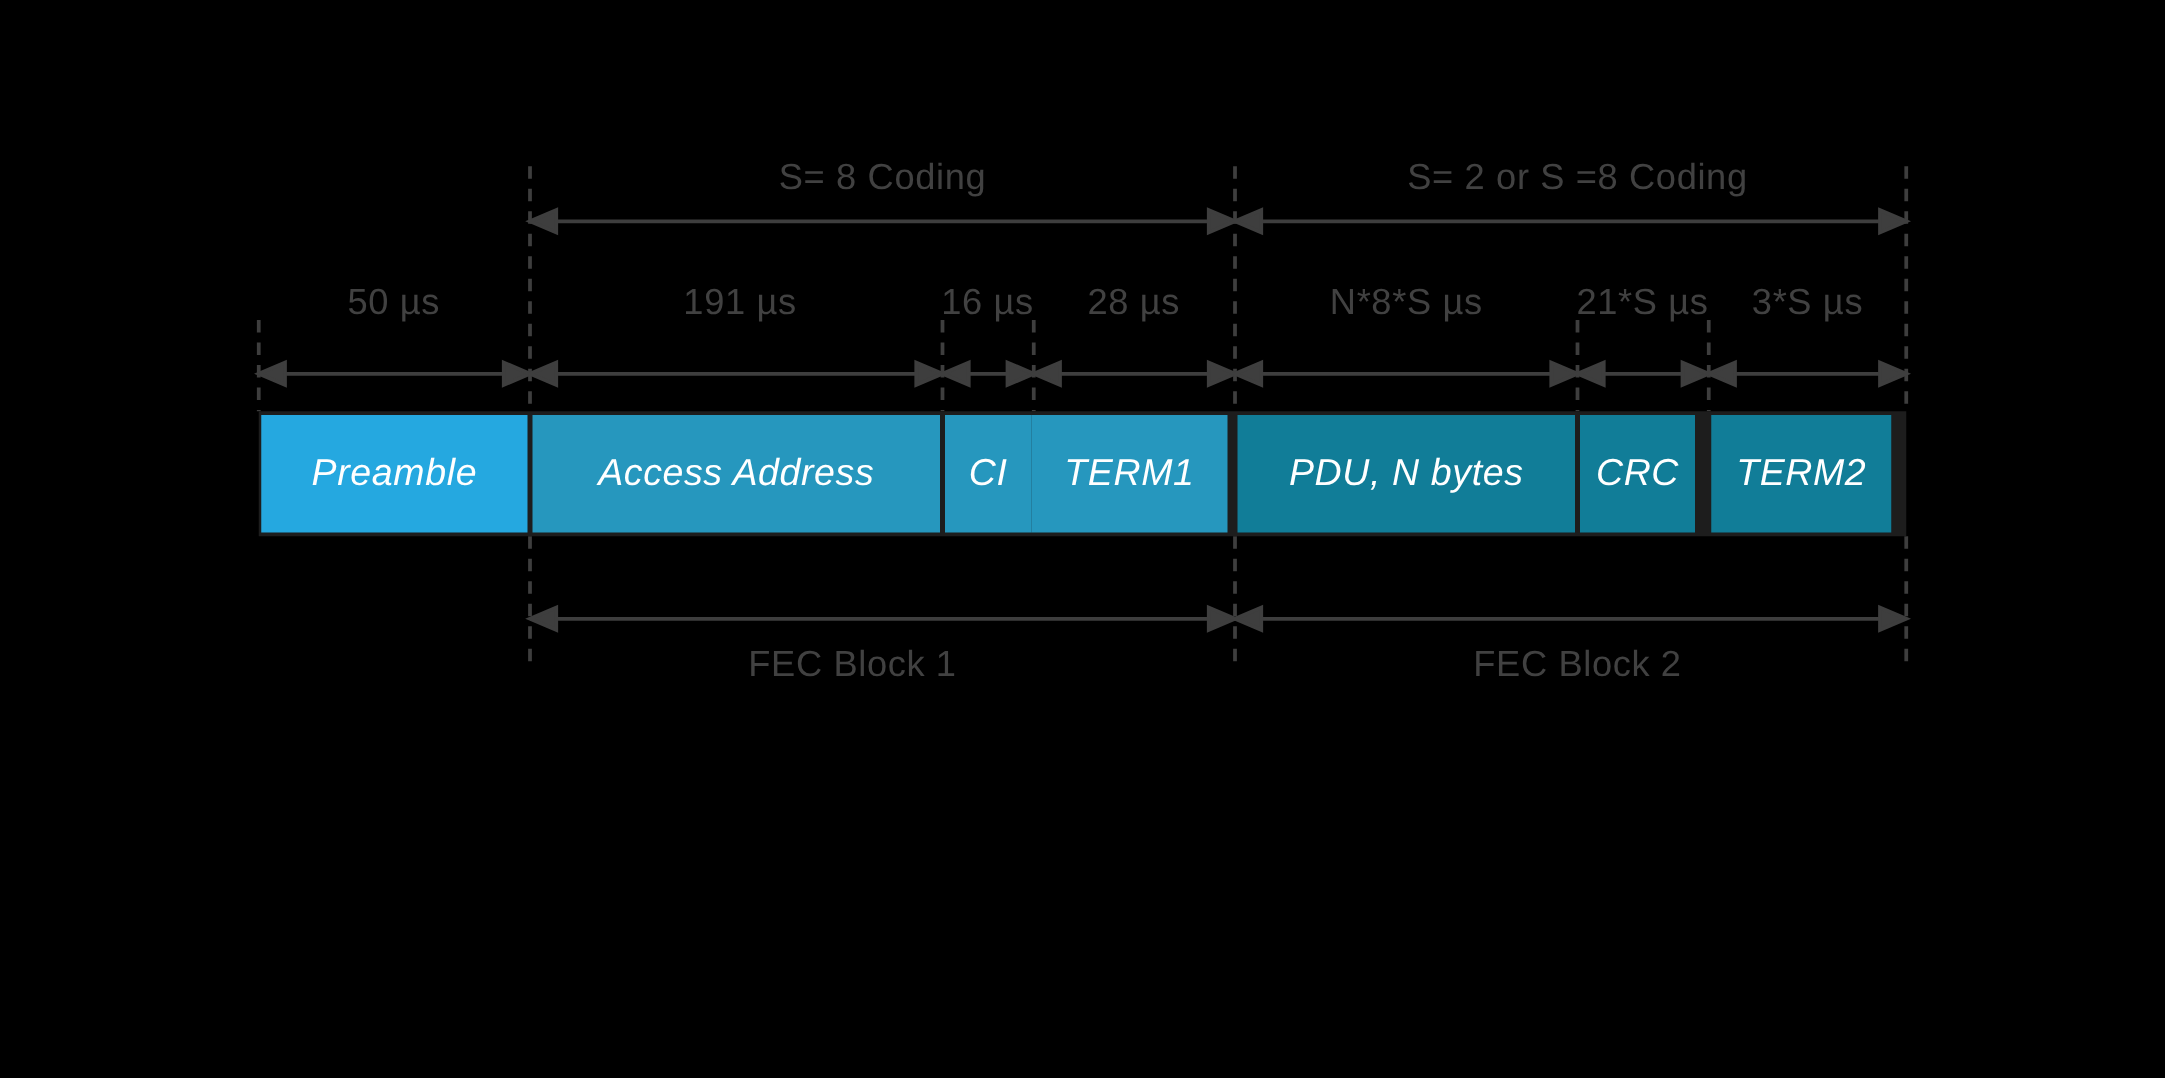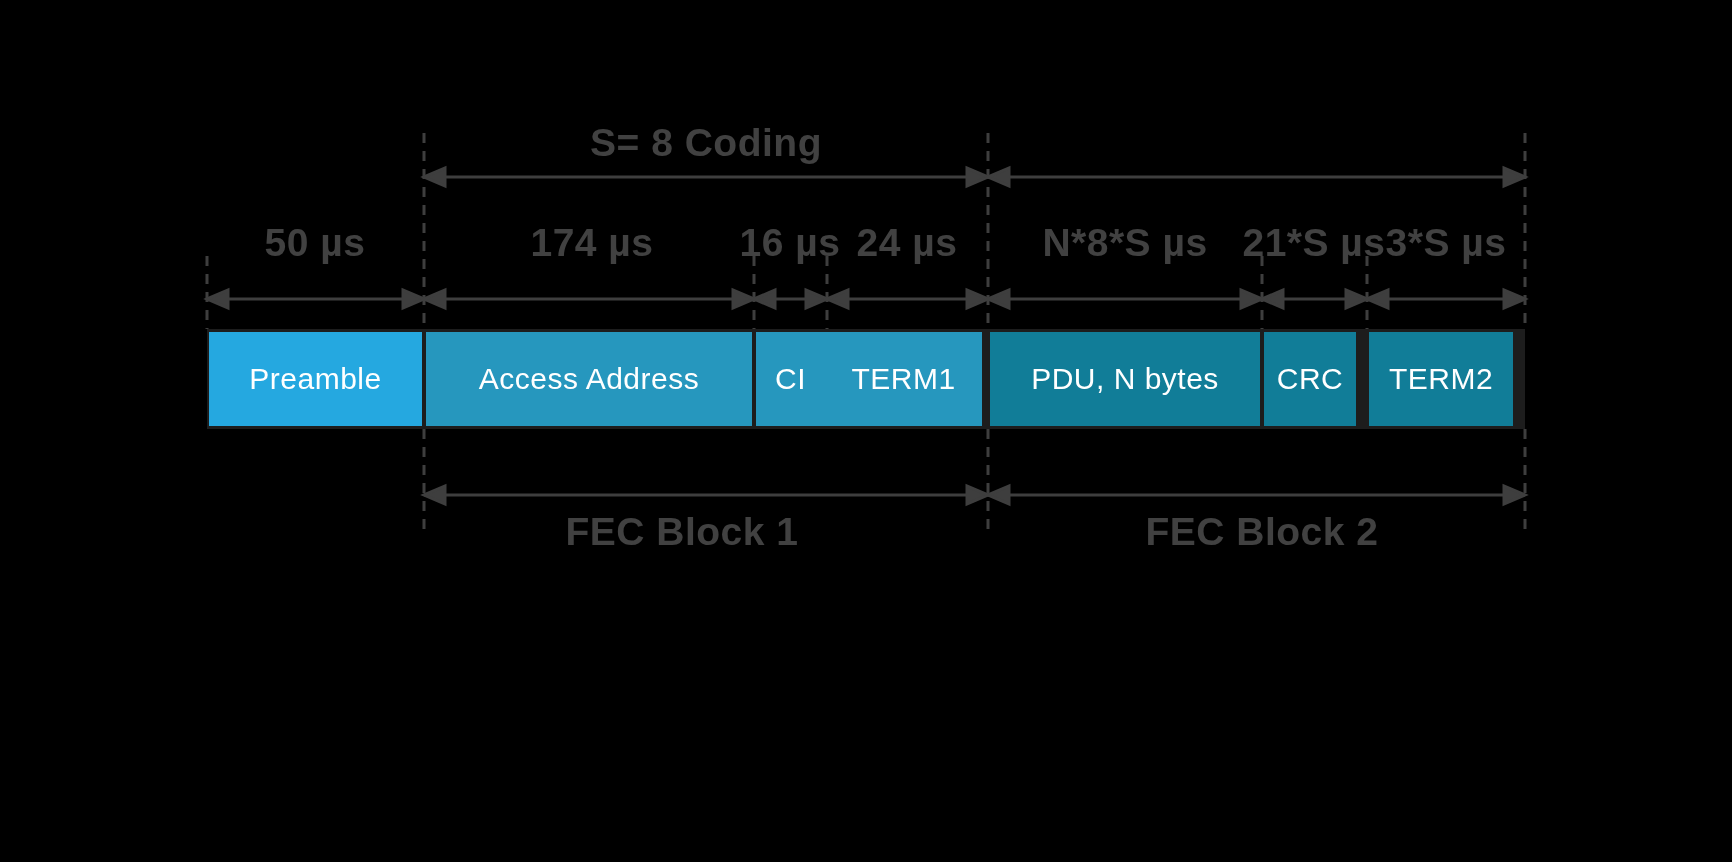--- a/index.html
+++ b/index.html
@@ -8,34 +8,34 @@
     width:1732px;height:862px;
     background:#000;
     overflow:hidden;
     font-family:"Liberation Sans",sans-serif;
   }
   .lines-layer{position:absolute;left:0;top:0;}
   .glabel{
     position:absolute;
     transform:translate(-50%,-50%);
     color:#414141;
-    font-size:39px;
-    font-weight:700;
+    font-size:29px;
+    font-weight:400;
     letter-spacing:.5px;
     white-space:nowrap;
   }
   .bar{
     position:absolute;
     left:207px;top:329px;width:1318px;height:100px;
     background:#1d1d1d;
   }
   .seg{
     position:absolute;
     top:3px;height:94px;
-    display:flex;align-items:center;justify-content:center;
+    display:flex;align-items:center;justify-content:center;font-style:italic;
   }
   .seg span{
     color:#ffffff;
     font-size:30px;
     font-weight:500;
     letter-spacing:.5px;
     white-space:nowrap;
   }
 </style>
 </head>
@@ -113,25 +113,26 @@
       <polygon points="988,495 967,486 967,504"></polygon>
     </g>
     <g stroke="#3E3E3E" stroke-width="3" fill="#3E3E3E">
       <line x1="988" y1="495" x2="1525" y2="495"></line>
       <polygon points="988,495 1009,486 1009,504"></polygon>
       <polygon points="1525,495 1504,486 1504,504"></polygon>
     </g>
   </svg>
 
   <div class="glabel" style="left:706px;top:143px">S= 8 Coding</div>
+  <div class="glabel" style="left:1262px;top:143px">S= 2 or S =8 Coding</div>
 
   <div class="glabel" style="left:315px;top:243px">50 µs</div>
-  <div class="glabel" style="left:592px;top:243px">174 µs</div>
+  <div class="glabel" style="left:592px;top:243px">191 µs</div>
   <div class="glabel" style="left:790px;top:243px">16 µs</div>
-  <div class="glabel" style="left:907px;top:243px">24 µs</div>
+  <div class="glabel" style="left:907px;top:243px">28 µs</div>
   <div class="glabel" style="left:1125px;top:243px">N*8*S µs</div>
   <div class="glabel" style="left:1314px;top:243px">21*S µs</div>
   <div class="glabel" style="left:1446px;top:243px">3*S µs</div>
 
   <div class="bar">
     <div class="seg" style="left:2px;width:213px;background:#25A8E0">
       <span>Preamble</span>
     </div>
     <div class="seg" style="left:549px;width:69px;background:#2697BE">
       <span>CI</span>

